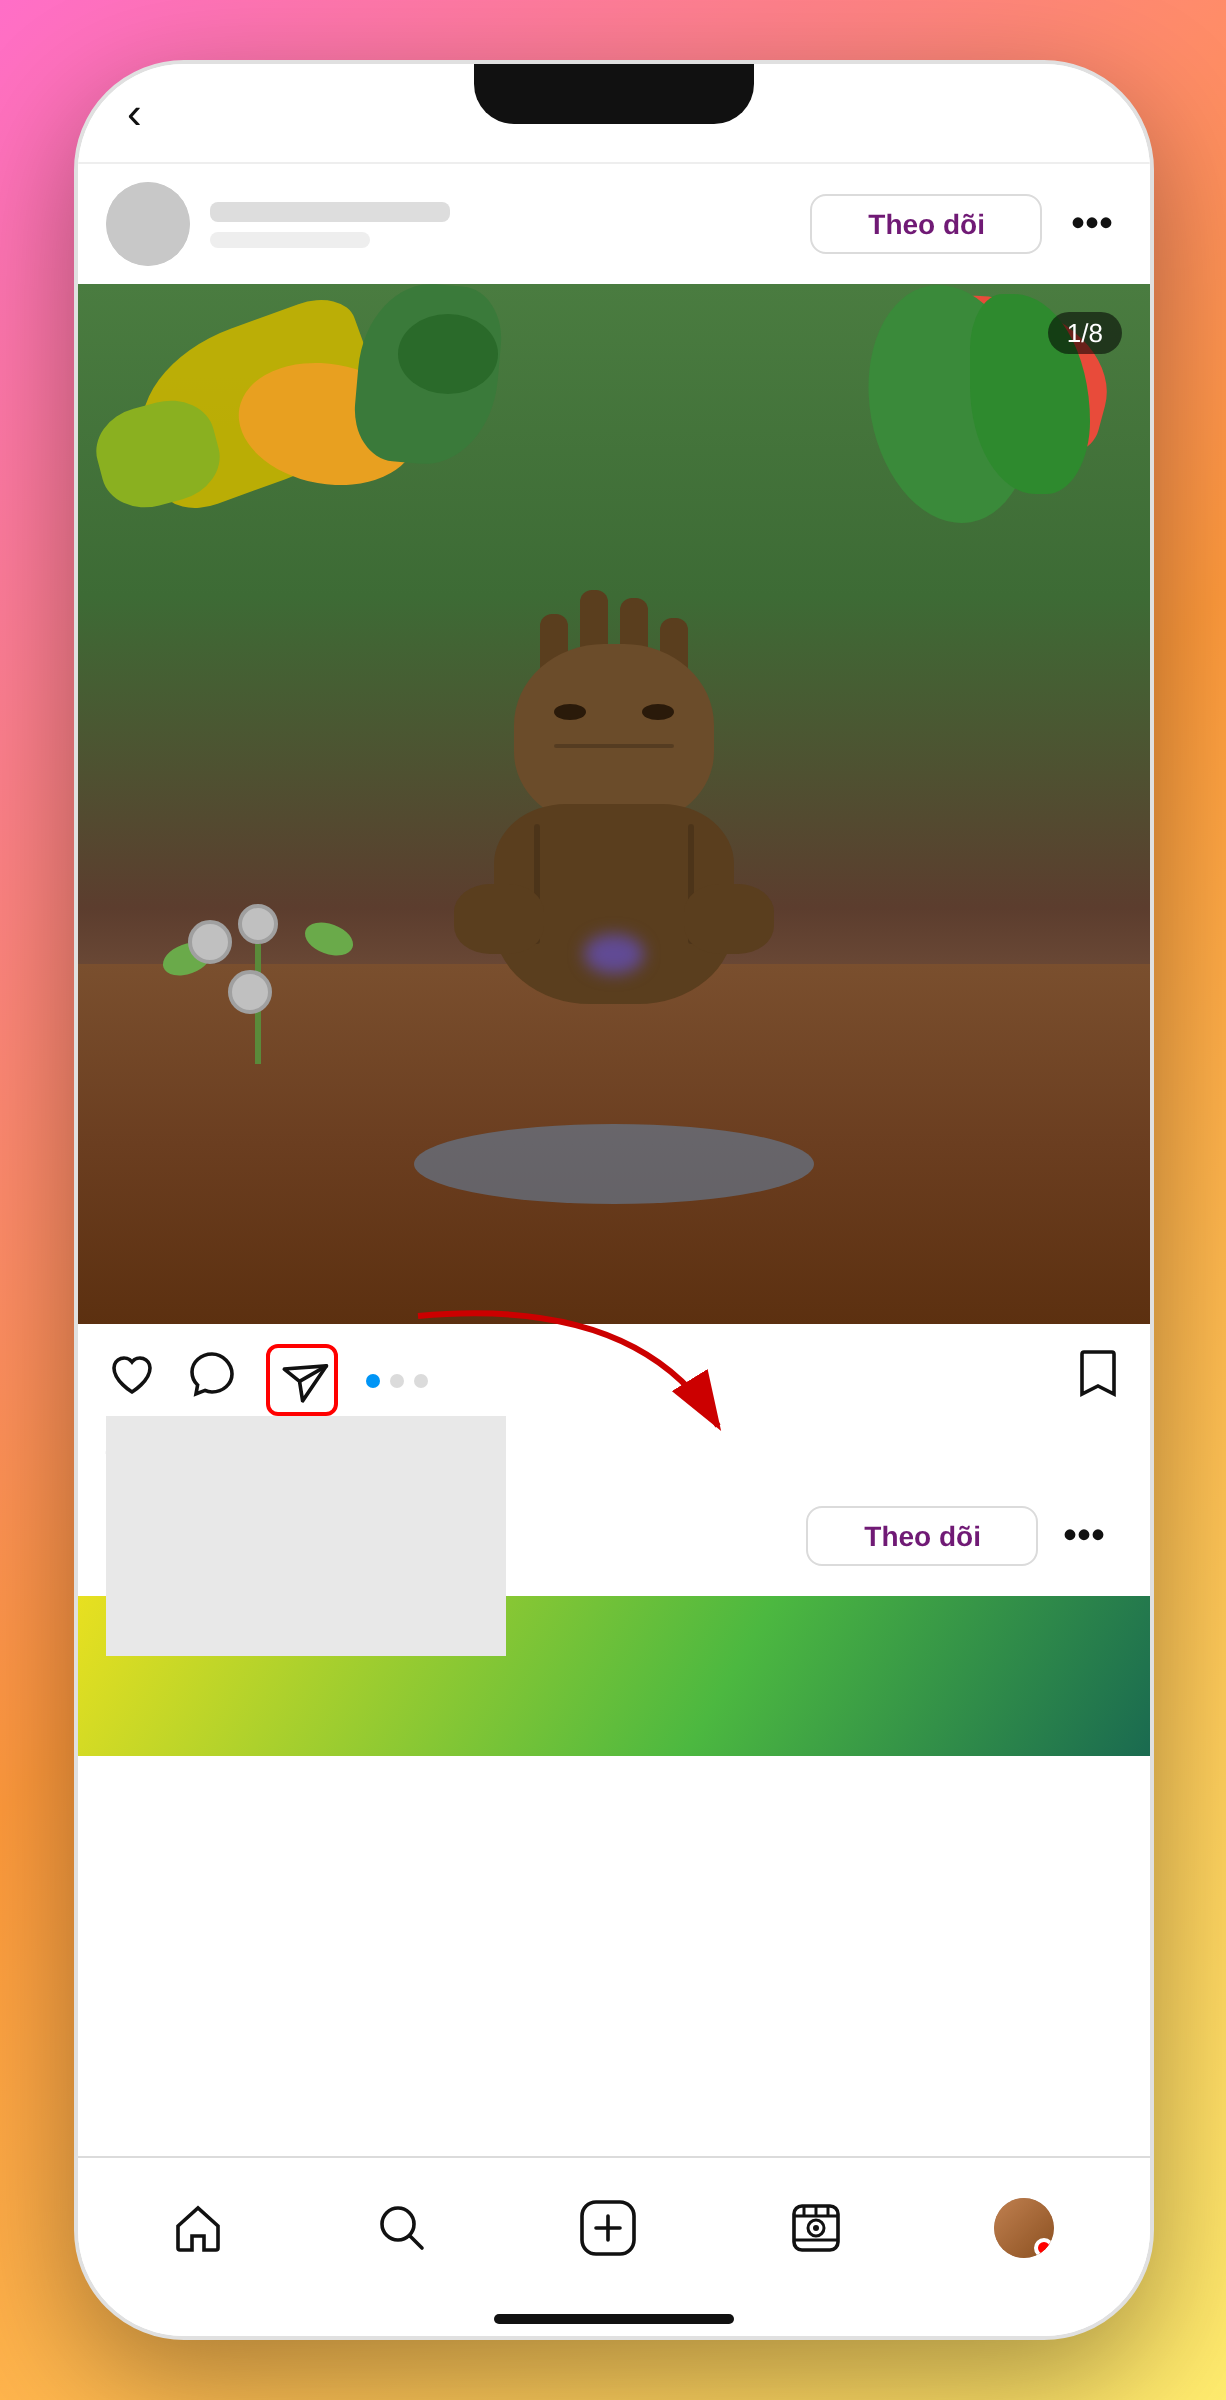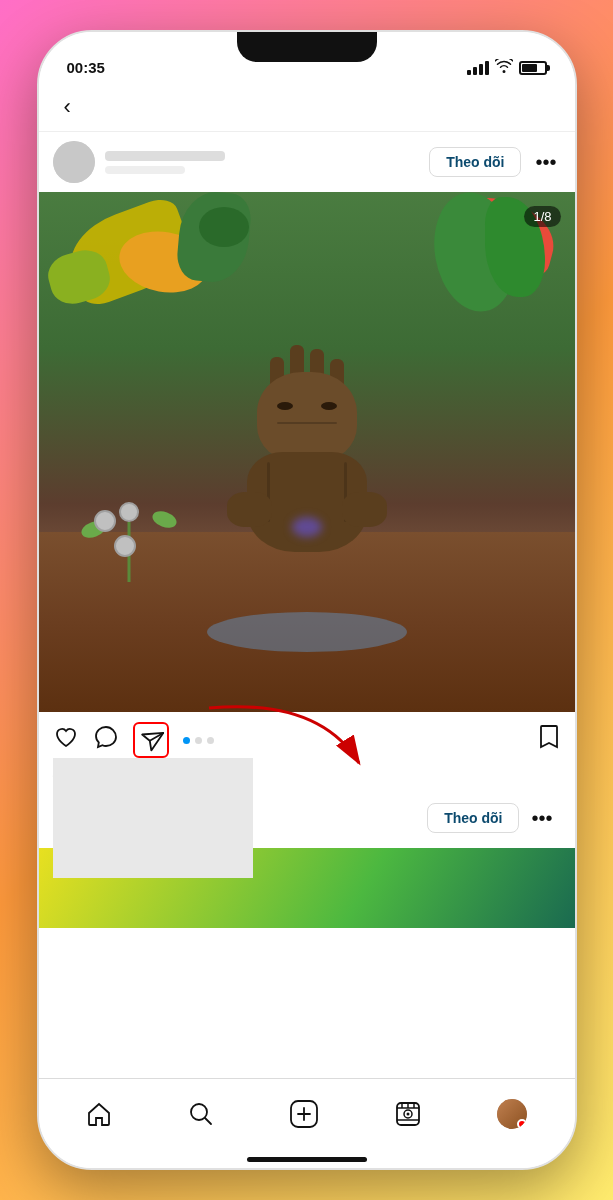--- a/index.html
+++ b/index.html
@@ -156,26 +156,26 @@
       background: #d0d0d0;
       overflow: hidden;
       flex-shrink: 0;
     }
 
     .post-user-info {
       flex: 1;
     }
 
     .follow-btn {
-      padding: 6px 16px;
+      padding: 6px 28px;
       border: 1px solid #dbdbdb;
       border-radius: 8px;
       font-size: 14px;
       font-weight: 600;
-      color: #0c4a6e;
+      color: #701a75;
       background: #fff;
       cursor: pointer;
     }
 
     .more-btn {
       font-size: 20px;
       color: #111;
       cursor: pointer;
       padding: 0 4px;
     }
@@ -561,42 +561,20 @@
       border-radius: 3px;
     }
   </style>
 </head>
 <body>
 
 <div class="phone-frame">
 
   <div class="phone-notch"></div>
 
-  <div class="status-bar">
-    <span class="status-time">00:35</span>
-    <div class="status-icons">
-      <div class="signal-bars">
-        <span></span>
-          <span></span>
-          <span></span>
-          <span></span>
-      </div>
-      <span class="wifi-icon">
-        <svg width="18" height="14" viewBox="0 0 18 14">
-          <path d="M9 11a1.5 1.5 0 110 3 1.5 1.5 0 010-3z" fill="#111"></path>
-          <path d="M5.5 8.2a5 5 0 017 0" stroke="#111" stroke-width="1.5" fill="none" stroke-linecap="round"></path>
-          <path d="M2.5 5.2a9 9 0 0113 0" stroke="#111" stroke-width="1.5" fill="none" stroke-linecap="round"></path>
-          <path d="M0 2a13 13 0 0118 0" stroke="#111" stroke-width="1.5" fill="none" stroke-linecap="round"></path>
-        </svg>
-      </span>
-      <div class="battery-icon">
-        <div class="battery-fill"></div>
-      </div>
-    </div>
-  </div>
 
   <div class="nav-bar">
     <span class="nav-back">‹</span>
     <span style="width:30px;"></span>
   </div>
 
   <div class="content-area">
 
     <div class="post-header">
       <div class="post-avatar">

